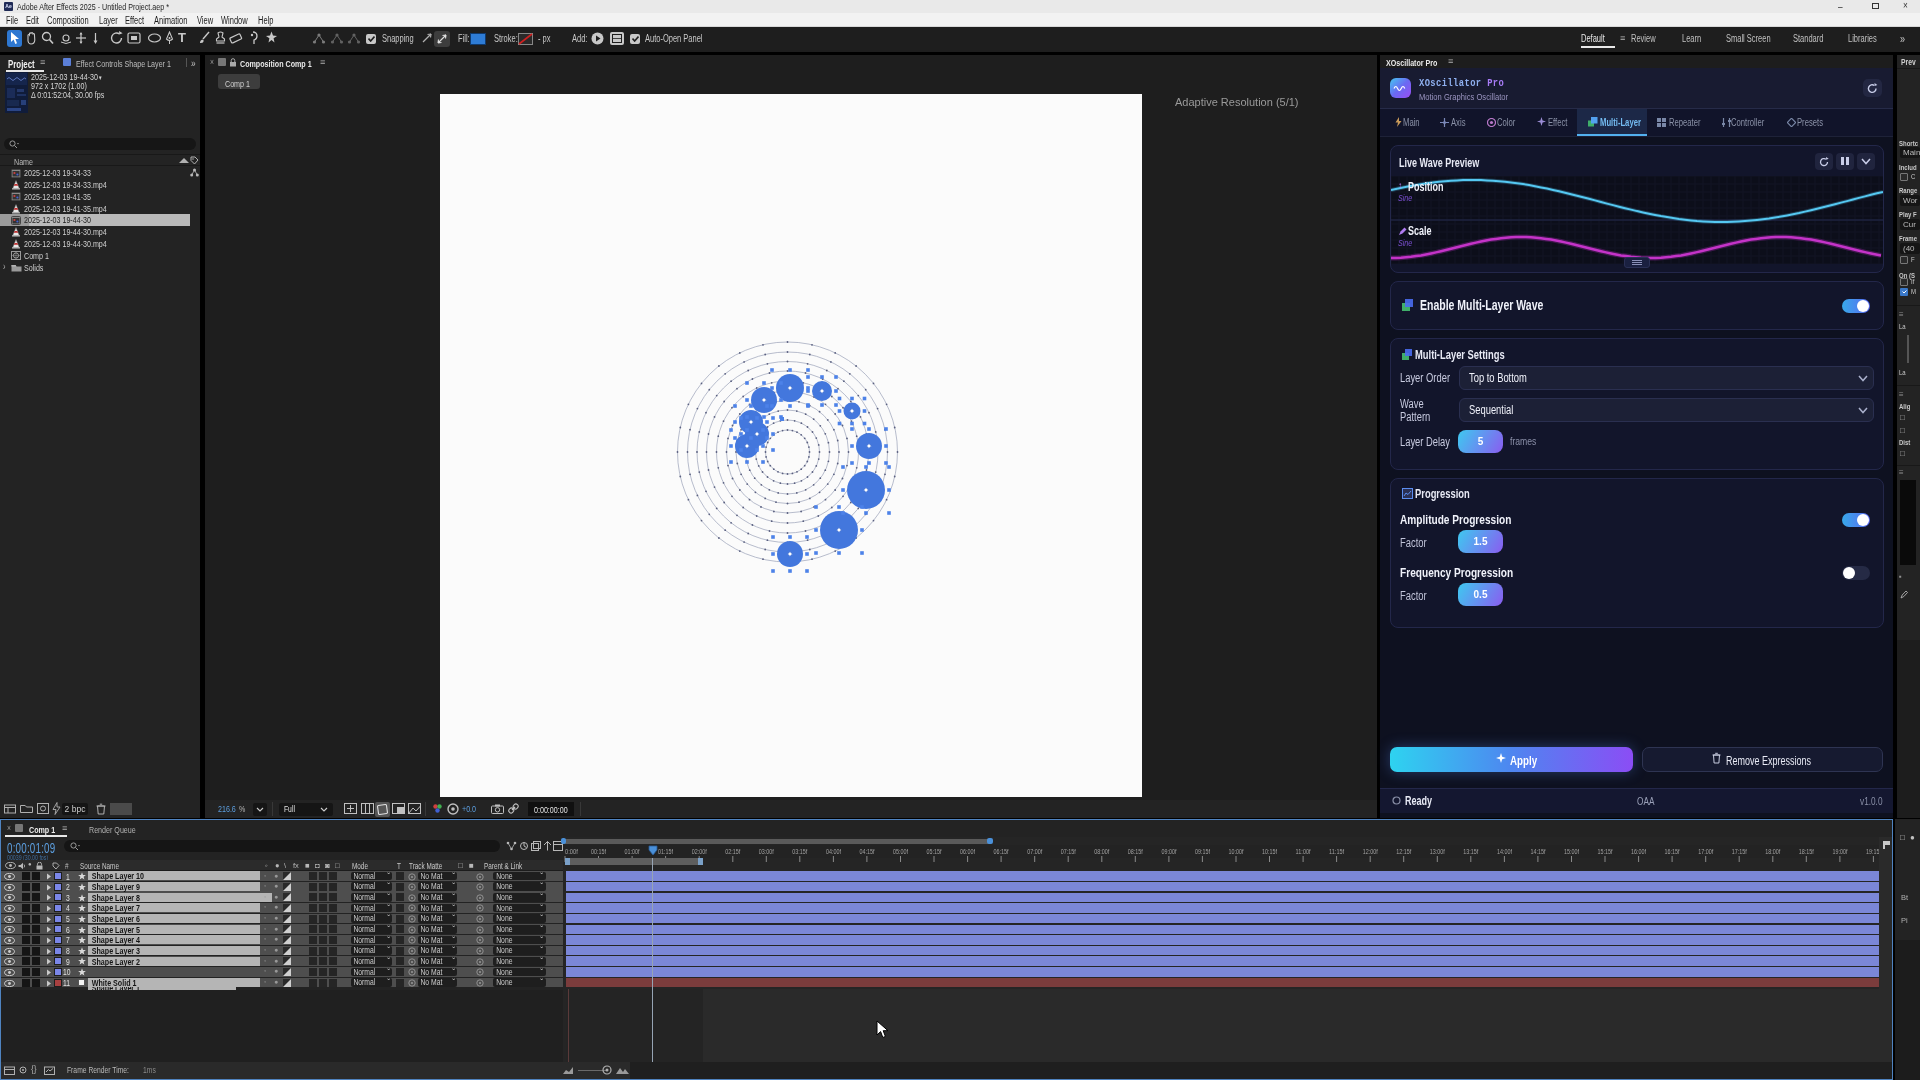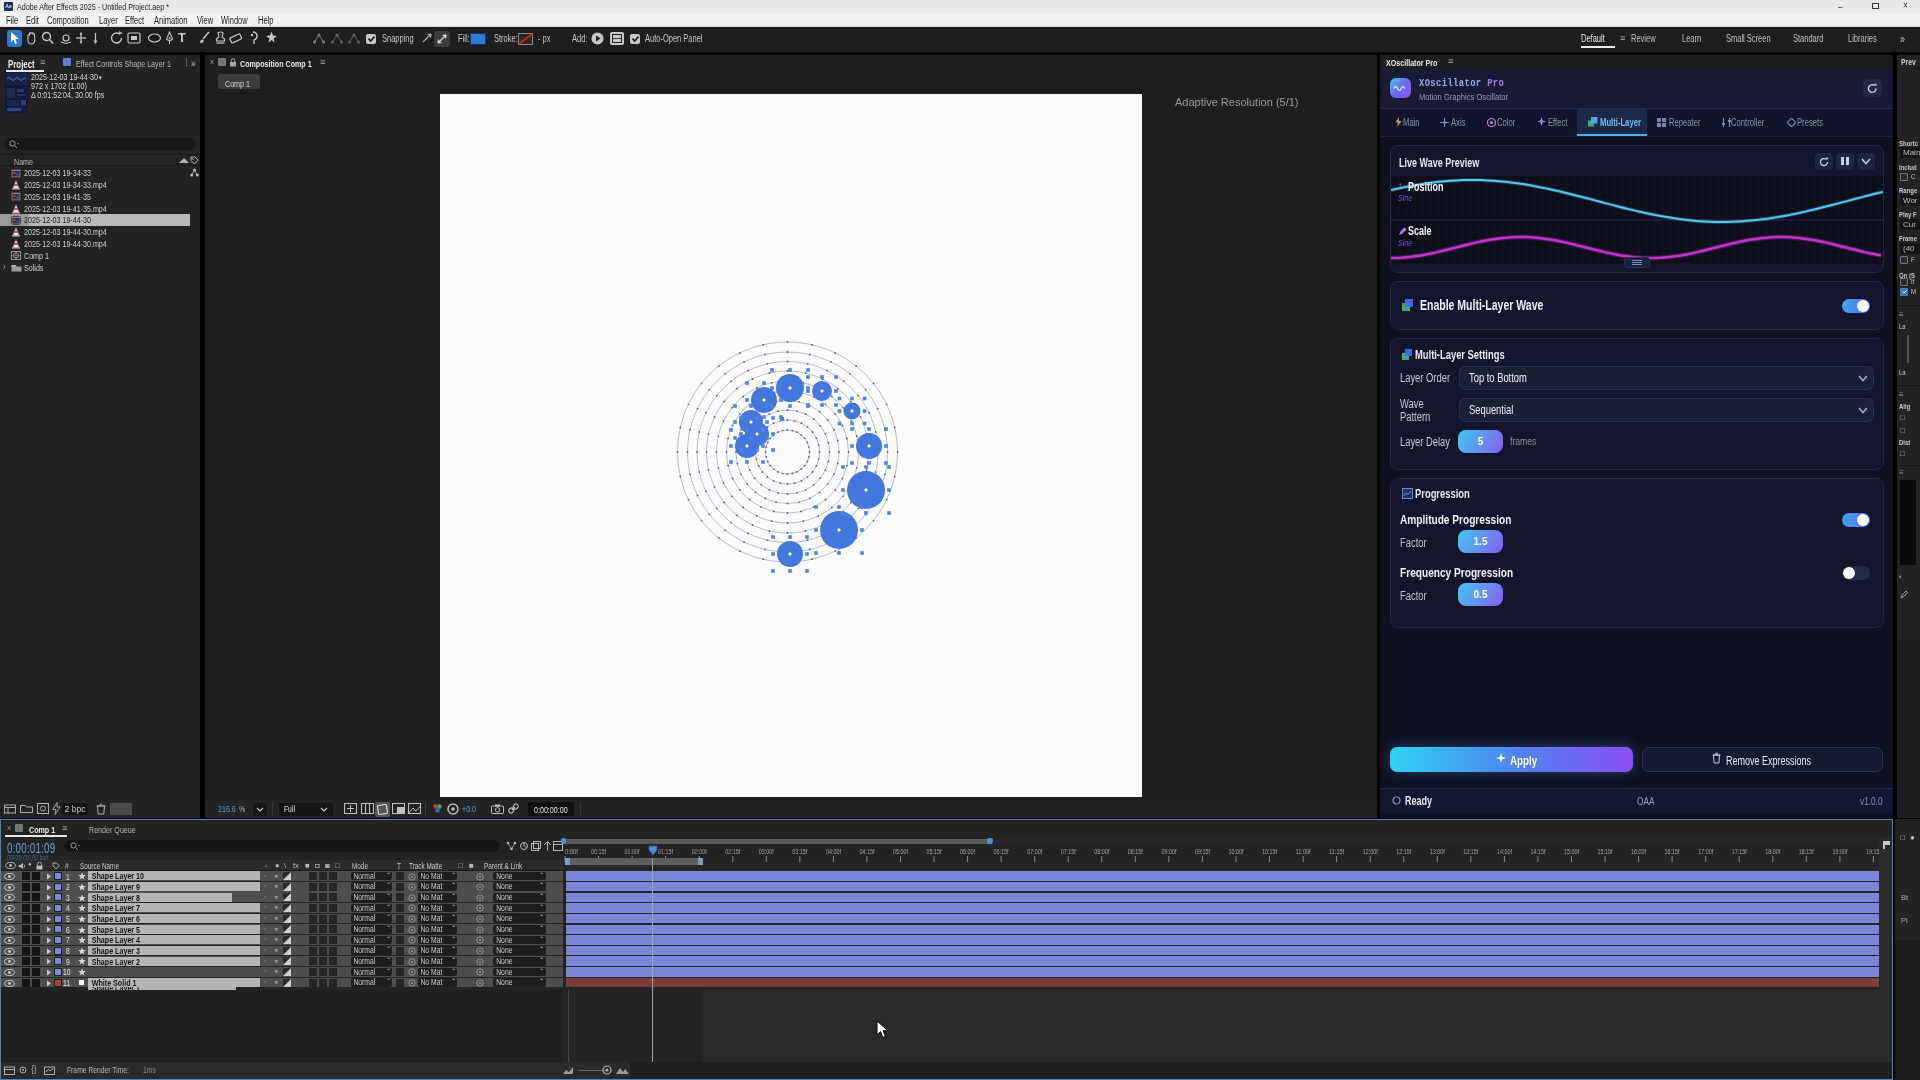--- a/index.html
+++ b/index.html
@@ -1184,21 +1184,21 @@
 <div class="abs" style="left:22px;top:893.3px;width:8px;height:8px;background:#151515"></div>
 <div class="abs" style="left:32px;top:893.3px;width:8px;height:8px;background:#151515"></div>
 <svg class="abs" style="left:46px;top:894.32px;" width="6" height="7">
     <path d="M1 0.5 L5 3.5 L1 6.5 Z" fill="#c8c8c8"></path>
   </svg>
 <div class="abs" style="left:54px;top:893.3px;width:8px;height:8px;background:#7a86e8;border:1px solid #1e1e1e"></div>
 <div class="abs txt" style="left:66px;top:892.82px;font-size:9px;color:#e0e0e0;font-weight:normal;transform:scaleX(0.75);transform-origin:0 50%;">3</div>
 <svg class="abs" style="left:78px;top:893.5200000000001px;" width="8" height="8">
     <path d="M4 0.2 L5 2.9 L7.9 3 L5.6 4.8 L6.4 7.6 L4 5.9 L1.6 7.6 L2.4 4.8 L0.1 3 L3 2.9 Z" fill="#d8d8d8"></path>
   </svg>
-<div class="abs" style="left:88px;top:892.7px;width:144px;height:9.06px;background:#b5b5b5;color:#141414;font-size:9.5px;line-height:9.1px"><span style="display:inline-block;transform:scaleX(0.75);transform-origin:0 50%;padding-left:5px;font-weight:bold">Shape Layer 8</span></div>
+<div class="abs" style="left:88px;top:892.7px;width:184px;height:9.06px;background:#b5b5b5;color:#141414;font-size:9.5px;line-height:9.1px"><span style="display:inline-block;transform:scaleX(0.75);transform-origin:0 50%;padding-left:5px;font-weight:bold">Shape Layer 8</span></div>
 <div class="abs txt" style="left:264px;top:892.82px;font-size:7px;color:#999;font-weight:normal;">◦</div>
 <div class="abs txt" style="left:274px;top:892.82px;font-size:7px;color:#999;font-weight:normal;">●</div>
 <svg class="abs" style="left:283px;top:893.32px;" width="8" height="8">
     <rect width="8" height="8" fill="#2a2a2a"></rect>
     <path d="M0 8 L8 0 L8 8 Z" fill="#cfcfcf"></path>
   </svg>
 <div class="abs" style="left:309px;top:893.3px;width:8px;height:8px;background:#252525"></div>
 <div class="abs" style="left:319px;top:893.3px;width:8px;height:8px;background:#252525"></div>
 <div class="abs" style="left:329px;top:893.3px;width:8px;height:8px;background:#252525"></div>
 <div class="abs" style="left:351px;top:892.9px;width:41px;height:8.66px;background:#1e1e1e;border-radius:2px;color:#ccc;font-size:8.5px;line-height:8.7px"><span style="display:inline-block;transform:scaleX(0.8);transform-origin:0 50%;padding-left:3px">Normal</span><span style="float:right;margin-right:2px">ˇ</span></div>

